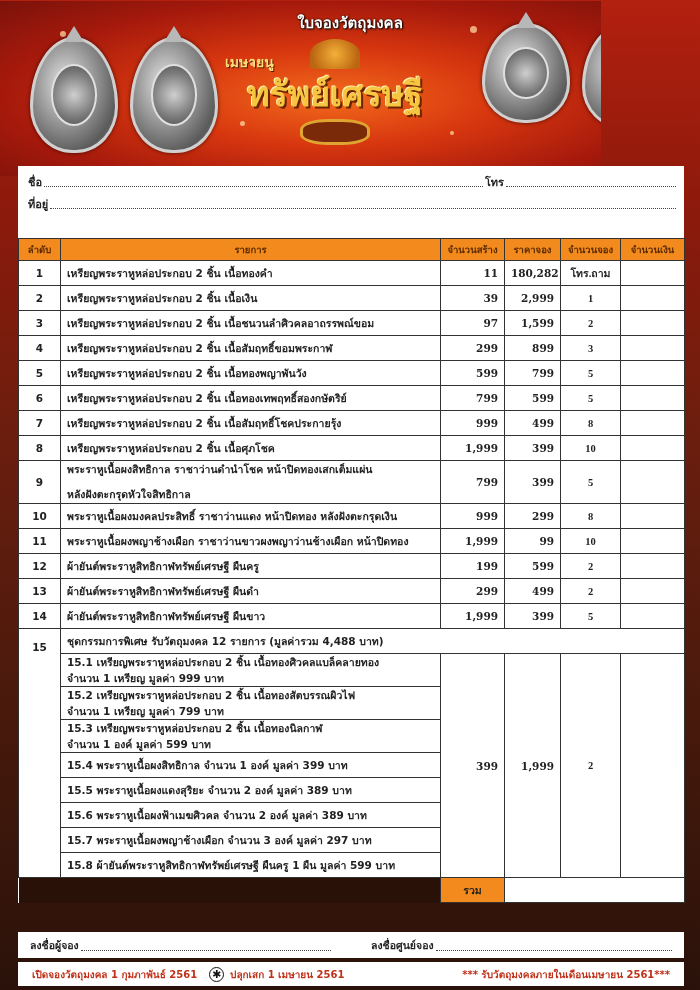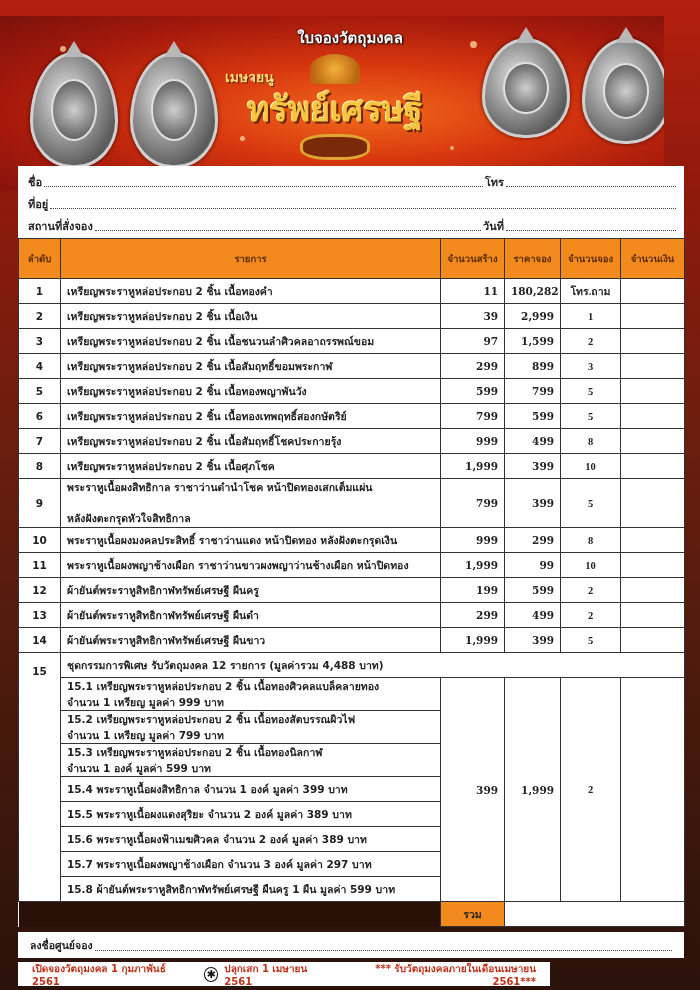--- a/index.html
+++ b/index.html
@@ -3,21 +3,21 @@
 <meta charset="utf-8">
 <style>
   * { box-sizing: border-box; margin: 0; padding: 0; }
   body {
     width: 700px; height: 990px; overflow: hidden;
     font-family: "DejaVu Sans", "Liberation Sans", sans-serif;
     background: linear-gradient(180deg, #b3200f 0%, #8e1a0c 20%, #6a1e0e 45%, #4a1a0c 70%, #2a120a 100%);
     position: relative;
   }
   .banner {
-    position: absolute; left: 0; top: 16px; width: 664px; height: 175px;
+    position: absolute; left: 0; top: 1px; width: 601px; height: 175px;
     background: radial-gradient(ellipse at 55% 55%, #f26b1c 0%, #d8370f 35%, #a5190c 70%, #7a120a 100%);
     overflow: hidden;
   }
   .spark { position: absolute; border-radius: 50%; background: #ffd8a0; opacity: .75; }
   .banner-title {
     position: absolute; left: 285px; top: 10px; width: 130px; text-align: center;
     color: #fff; font-weight: bold; font-size: 15px;
     text-shadow: 0 0 2px #000, 1px 1px 2px #000;
   }
   .medal {
@@ -66,21 +66,21 @@
   }
   .info-line { font-size: 11px; font-weight: bold; color: #222; height: 22px; line-height: 22px; white-space: nowrap; overflow: hidden; display: flex; }
   .dots { flex: 1; border-bottom: 1px dotted #444; height: 15px; margin: 0 2px; }
 
   table.main {
     position: absolute; left: 18px; top: 238px; width: 666px;
     border-collapse: collapse; background: #fff; table-layout: fixed;
   }
   table.main th {
     background: #f28a1e; color: #5a2a00; font-size: 9.5px; font-weight: bold;
-    border: 1.5px solid #333; height: 40px; padding: 0 2px;
+    border: 1.5px solid #333; height: 22px; padding: 0 2px;
   }
   table.main td {
     border: 1.5px solid #333; font-size: 10.5px; font-weight: bold; color: #222; height: 25px;
     padding: 0 6px; vertical-align: middle;
   }
   td.no { text-align: center; }
   td.num { text-align: right; font-family: "DejaVu Serif", serif; }
   td.qty { text-align: center; color: #2a2ab0; font-weight: normal; font-size: 14px; font-family: Liberation Serif, serif; }
   td.amt { }
   td.tall { height: 50px; vertical-align: top; padding-top: 5px; }
@@ -91,21 +91,21 @@
   .sum-val { background: #fff; }
 
   .sign-box {
     position: absolute; left: 18px; top: 932px; width: 666px; height: 26px;
     background: #fff; display: flex; align-items: center; padding: 0 12px; font-size: 10.5px; font-weight: bold; color: #222;
   }
   .sign-part { display: flex; flex: 1; align-items: center; }
   .sign-part + .sign-part { margin-left: 40px; }
   .sign-dots { flex: 1; border-bottom: 1px dotted #444; height: 11px; margin-left: 2px; }
   .foot-box {
-    position: absolute; left: 18px; top: 962px; width: 532px; height: 24px;
+    position: absolute; left: 18px; top: 962px; width: 666px; height: 24px;
     background: #fff; display: flex; align-items: center; padding: 0 14px; font-size: 10px; font-weight: bold; color: #c0311a;
   }
   .star-icon {
     display: inline-flex; width: 15px; height: 15px; border-radius: 50%; border: 1.5px solid #111;
     align-items: center; justify-content: center; color: #111; font-size: 11px; margin: 0 6px 0 12px;
   }
   .foot-right { margin-left: auto; text-align: right; }
 </style>
 </head>
 <body>
@@ -148,26 +148,20 @@
 <div class="info-box">
   <div class="info-line">
     <span>ชื่อ</span>
     <span class="dots"></span>
     <span>โทร</span>
     <span class="dots" style="flex:0 0 170px"></span>
   </div>
   <div class="info-line">
     <span>ที่อยู่</span>
     <span class="dots"></span>
-  </div>
-  <div class="info-line">
-    <span>สถานที่สั่งจอง</span>
-    <span class="dots"></span>
-    <span>วันที่</span>
-    <span class="dots" style="flex:0 0 170px"></span>
   </div>
 </div>
 
 <table class="main">
   <colgroup>
     <col style="width:42px">
       <col style="width:380px">
       <col style="width:64px">
       <col style="width:56px">
       <col style="width:60px">
@@ -261,21 +255,21 @@
         </td>
         <td class="num">1,999</td>
         <td class="num">399</td>
         <td class="qty">10</td>
         <td class="amt"></td>
       </tr>
       <tr>
         <td class="no tall">9</td>
         <td class="tall">
           <div style="white-space:nowrap;overflow:hidden">พระราหูเนื้อผงสิทธิกาล ราชาว่านดำนำโชค หน้าปิดทองเสกเต็มแผ่น</div>
-          <div style="margin-top:14px">หลังฝังตะกรุดหัวใจสิทธิกาล</div>
+          <div style="margin-top:8px">หลังฝังตะกรุดหัวใจสิทธิกาล</div>
         </td>
         <td class="num tall">799</td>
         <td class="num tall">399</td>
         <td class="qty tall">5</td>
         <td class="amt tall"></td>
       </tr>
       <tr>
         <td class="no">10</td>
         <td class="">
           <div style="white-space:nowrap;overflow:hidden">พระราหูเนื้อผงมงคลประสิทธิ์ ราชาว่านแดง หน้าปิดทอง หลังฝังตะกรุดเงิน</div>
@@ -383,20 +377,24 @@
     <tr>
       <td class="sum-dark" colspan="2"></td>
       <td class="sum-label">รวม</td>
       <td class="sum-val" colspan="3"></td>
     </tr>
   </tbody>
 </table>
 
 <div class="sign-box">
   <div class="sign-part">
+    <span>ลงชื่อผู้จอง</span>
+    <span class="sign-dots"></span>
+  </div>
+  <div class="sign-part">
     <span>ลงชื่อศูนย์จอง</span>
     <span class="sign-dots"></span>
   </div>
 </div>
 
 <div class="foot-box">
   <span>เปิดจองวัตถุมงคล 1 กุมภาพันธ์ 2561</span>
   <span class="star-icon">✱</span>
   <span>ปลุกเสก 1 เมษายน 2561</span>
   <span class="foot-right">*** รับวัตถุมงคลภายในเดือนเมษายน 2561***</span>

